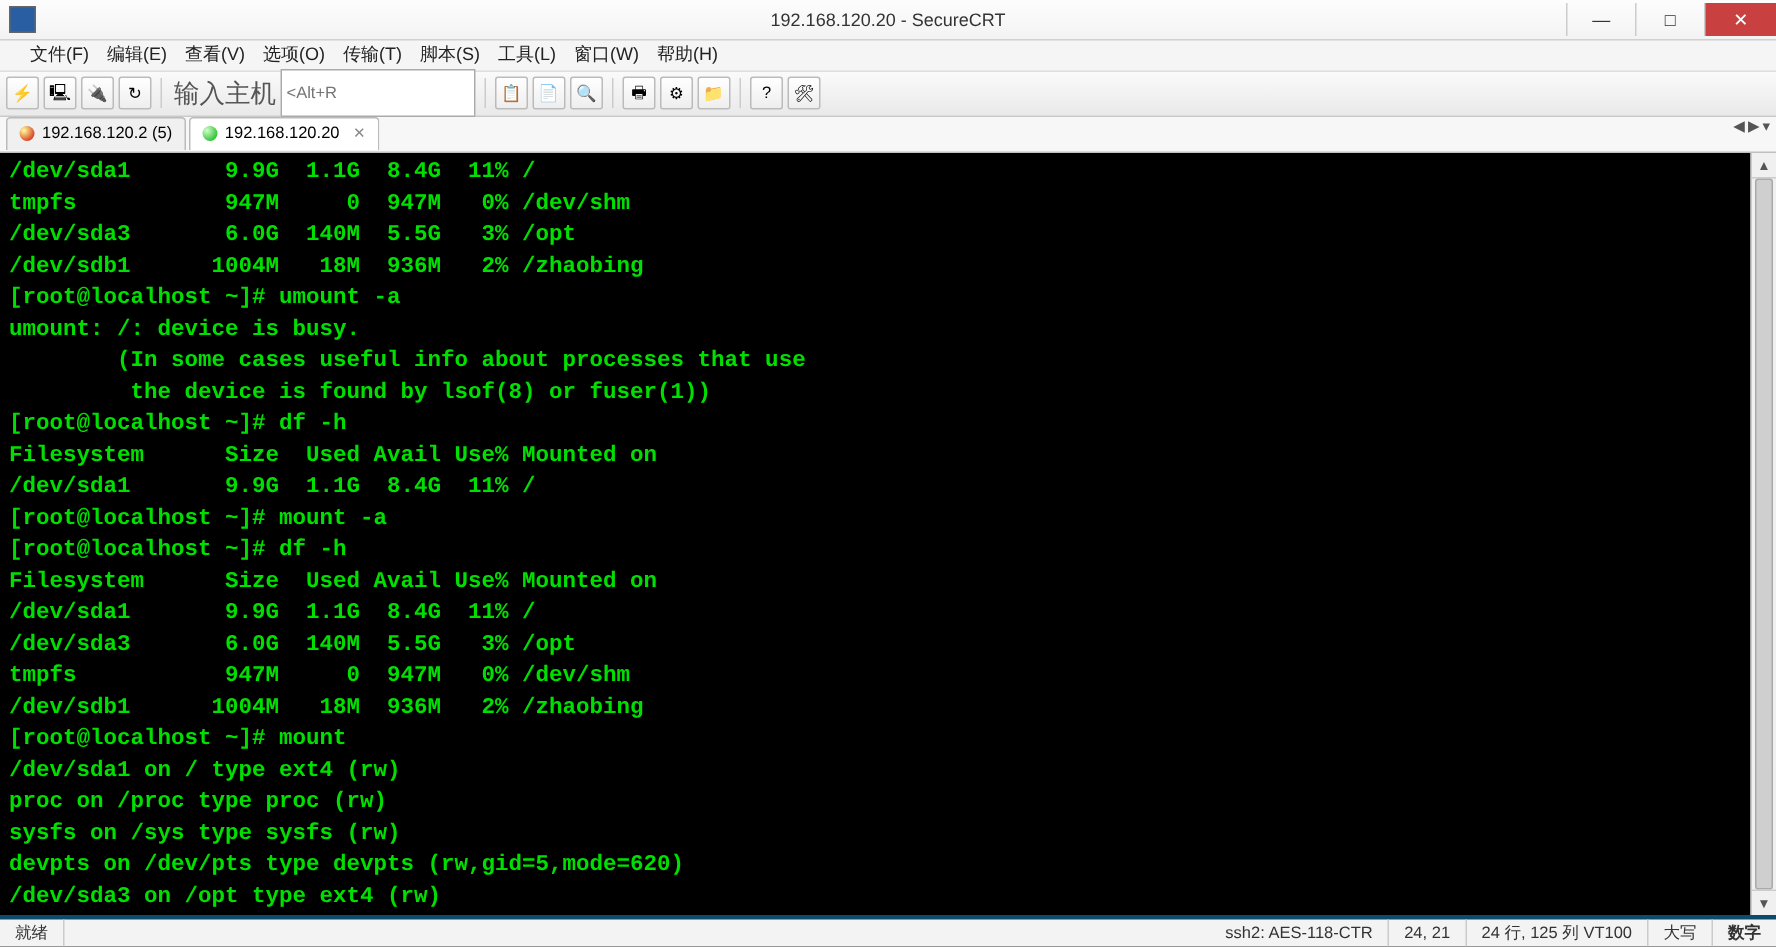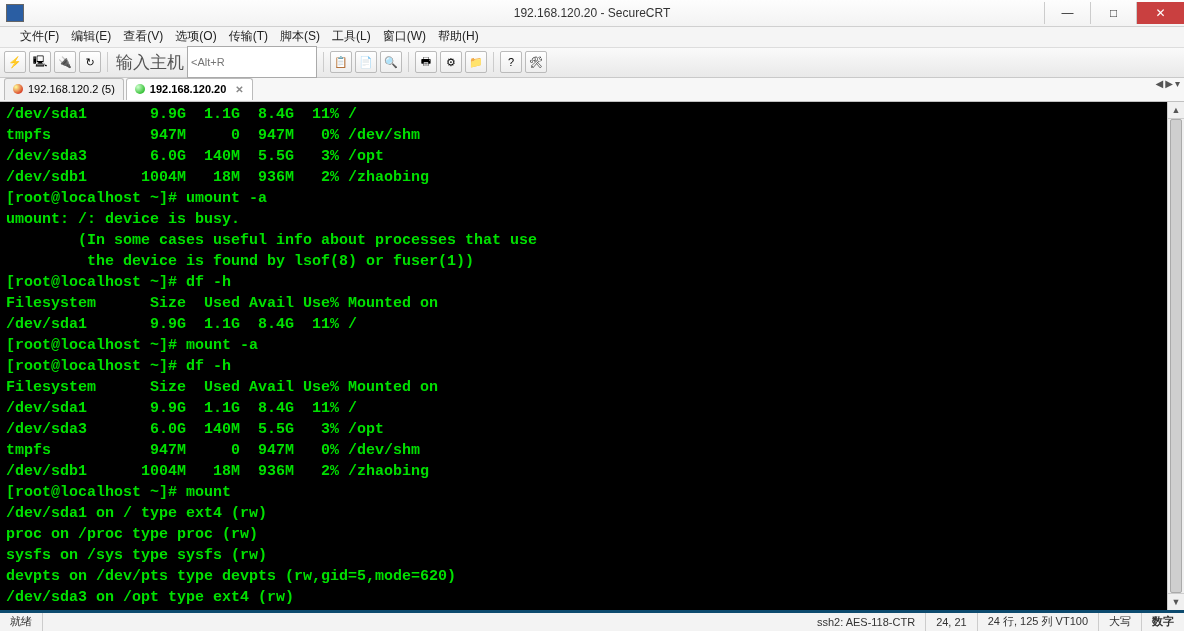--- a/index.html
+++ b/index.html
@@ -12,21 +12,21 @@
 .winbtn.close { background:#c94040; color:#fff; width:48px;}
 .menubar { height: 22px; background:#f5f5f5; display:flex; align-items:center; padding:0 20px; gap:12px; font-size:12px; color:#222; border-bottom:1px solid #ddd;}
 .menubar span{cursor:pointer;}
 .toolbar { height: 30px; background:linear-gradient(#fafafa,#e9e9e9); border-bottom:1px solid #c9c9c9; display:flex; align-items:center; padding:0 4px; gap:3px;}
 .tbtn { width:22px; height:22px; border:1px solid #bbb; background:linear-gradient(#fff,#eee); border-radius:2px; display:flex;align-items:center;justify-content:center; font-size:11px; cursor:pointer;}
 .tsep { width:1px; height:20px; background:#ccc; margin:0 3px;}
 .hostlabel { font-size:17px; color:#555; margin-left:2px;}
 .hostinput { width:130px; height:32px; border:1px solid #aaa; font-size:11px; padding:0 3px; background:#fff;}
 .tabbar { height: 25px; background:#f7f7f7; border-bottom:1px solid #c0c0c0; display:flex; padding:0 4px; gap:2px;}
 .tab { height:22px; padding:0 8px; background:#f0f0f0; border:1px solid #bbb; border-bottom:none; border-radius:3px 3px 0 0; display:flex; align-items:center; gap:5px; font-size:11px; cursor:pointer;}
-.tab.active{ background:#fff; font-weight:bold;}
+.tab.active{ background:#fff; font-weight:normal;}
 .tab .dot{width:10px;height:10px;border-radius:50%;}
 .tab .dot.red{background:radial-gradient(circle at 30% 30%,#ff9,#c00);}
 .tab .dot.green{background:radial-gradient(circle at 30% 30%,#cfc,#0a0);}
 .tab .x{font-size:10px;color:#888;margin-left:4px;}
 .tabnav{margin-left:auto;display:flex;gap:2px;font-size:10px;color:#555;}
 .terminal-wrap{flex:1; display:flex; background:#000; position:relative;font-weight:bold;}
 .terminal{flex:1; background:#000; color:#00e000; font-family:"Courier New",monospace; font-size:15px; line-height:21px; padding:2px 6px; white-space:pre; overflow:hidden;}
 .scrollbar{width:17px;background:#f0f0f0;border-left:1px solid #ccc;position:relative;}
 .scrollbar .up,.scrollbar .down{height:17px;display:flex;align-items:center;justify-content:center;font-size:9px;color:#555;border-bottom:1px solid #ccc;cursor:pointer;}
 .scrollbar .down{position:absolute;bottom:0;left:0;right:0;border-top:1px solid #ccc;border-bottom:none;}

